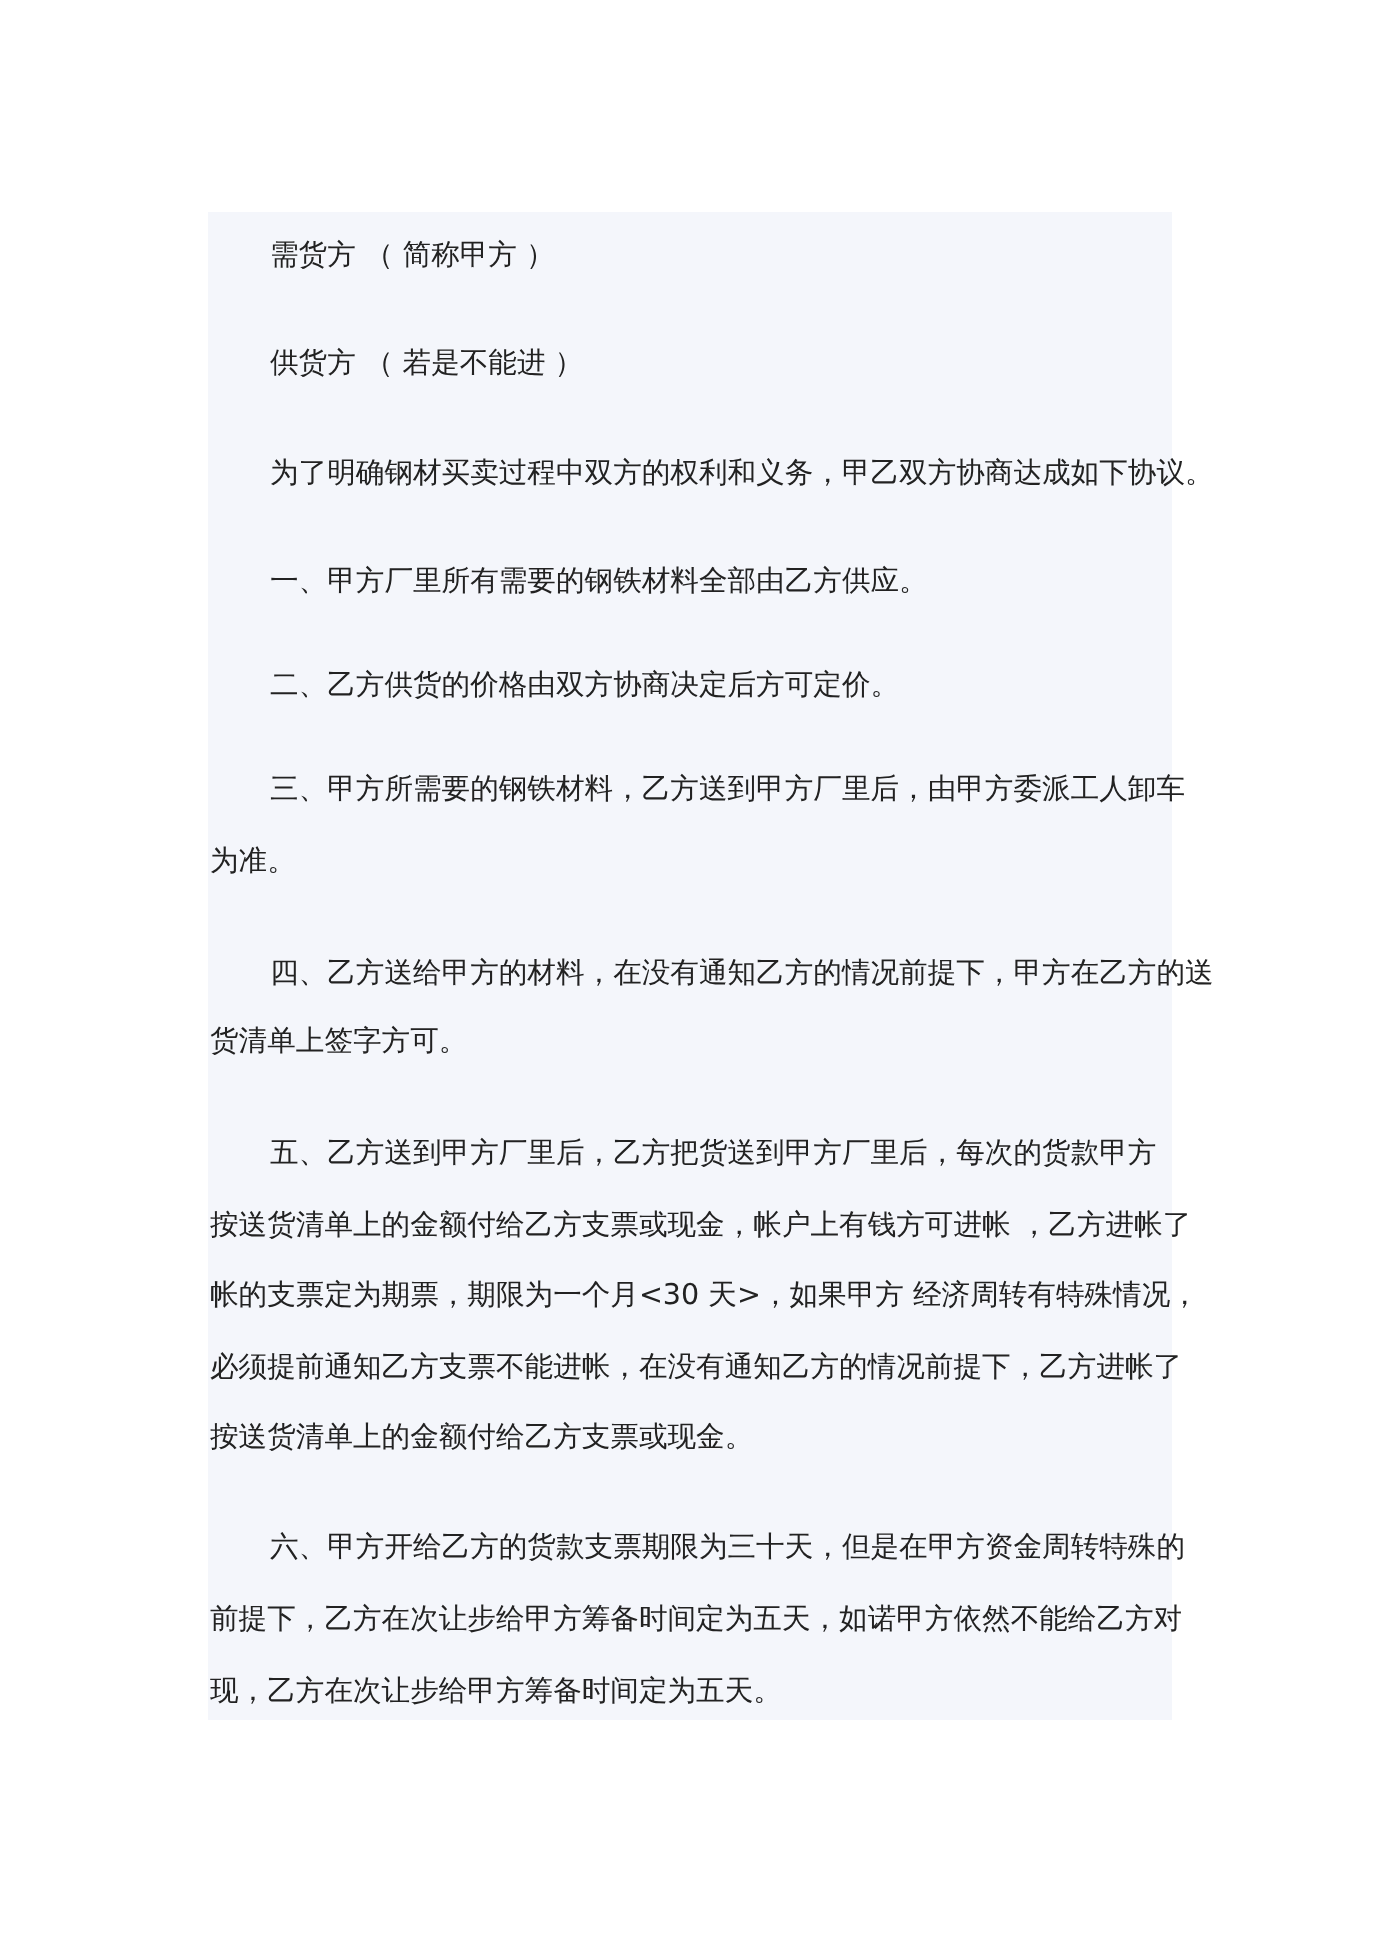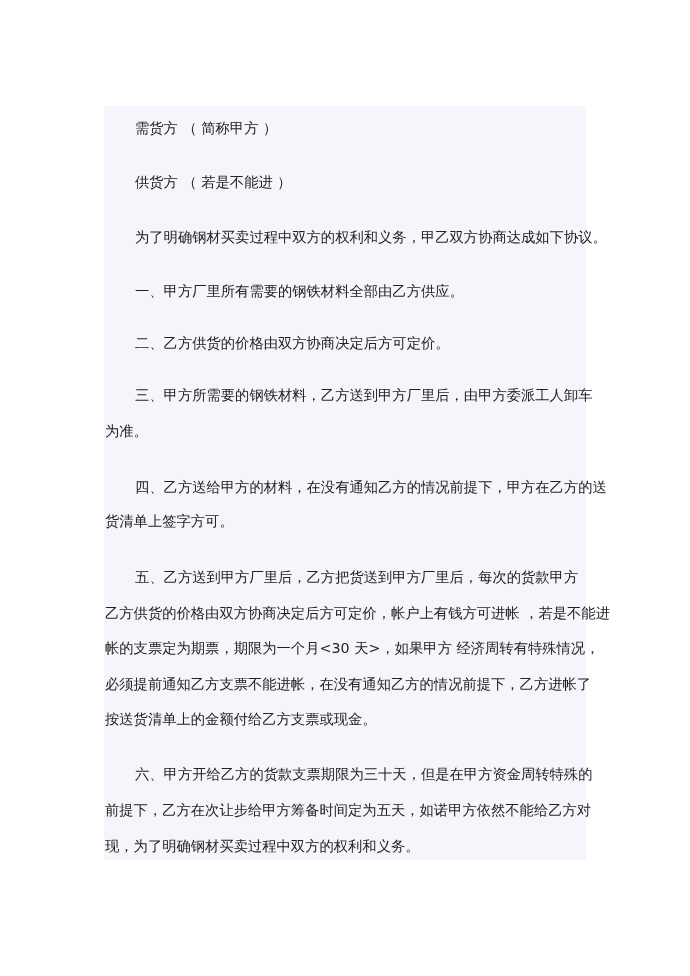--- a/index.html
+++ b/index.html
@@ -56,23 +56,23 @@
   <div class="line" style="top:421px">为准。</div>
 </div>
 
 <div>
   <div class="line indent" style="top:477px">四、乙方送给甲方的材料，在没有通知乙方的情况前提下，甲方在乙方的送</div>
   <div class="line" style="top:511px">货清单上签字方可。</div>
 </div>
 
 <div>
   <div class="line indent" style="top:567px">五、乙方送到甲方厂里后，乙方把货送到甲方厂里后，每次的货款甲方</div>
-  <div class="line" style="top:603px">乙方供货的价格由双方协商决定后方可定价，帐户上有钱方可进帐 ，若是不能进</div>
+  <div class="line" style="top:603px">按送货清单上的金额付给乙方支票或现金，帐户上有钱方可进帐 ，乙方进帐了</div>
   <div class="line" style="top:638px">帐的支票定为期票，期限为一个月&lt;30 天&gt;，如果甲方 经济周转有特殊情况，</div>
   <div class="line" style="top:674px">必须提前通知乙方支票不能进帐，在没有通知乙方的情况前提下，乙方进帐了</div>
   <div class="line" style="top:709px">按送货清单上的金额付给乙方支票或现金。</div>
 </div>
 
 <div>
   <div class="line indent" style="top:764px">六、甲方开给乙方的货款支票期限为三十天，但是在甲方资金周转特殊的</div>
   <div class="line" style="top:800px">前提下，乙方在次让步给甲方筹备时间定为五天，如诺甲方依然不能给乙方对</div>
-  <div class="line" style="top:836px">现，为了明确钢材买卖过程中双方的权利和义务。</div>
+  <div class="line" style="top:836px">现，乙方在次让步给甲方筹备时间定为五天。</div>
 </div>
 
 </body></html>

